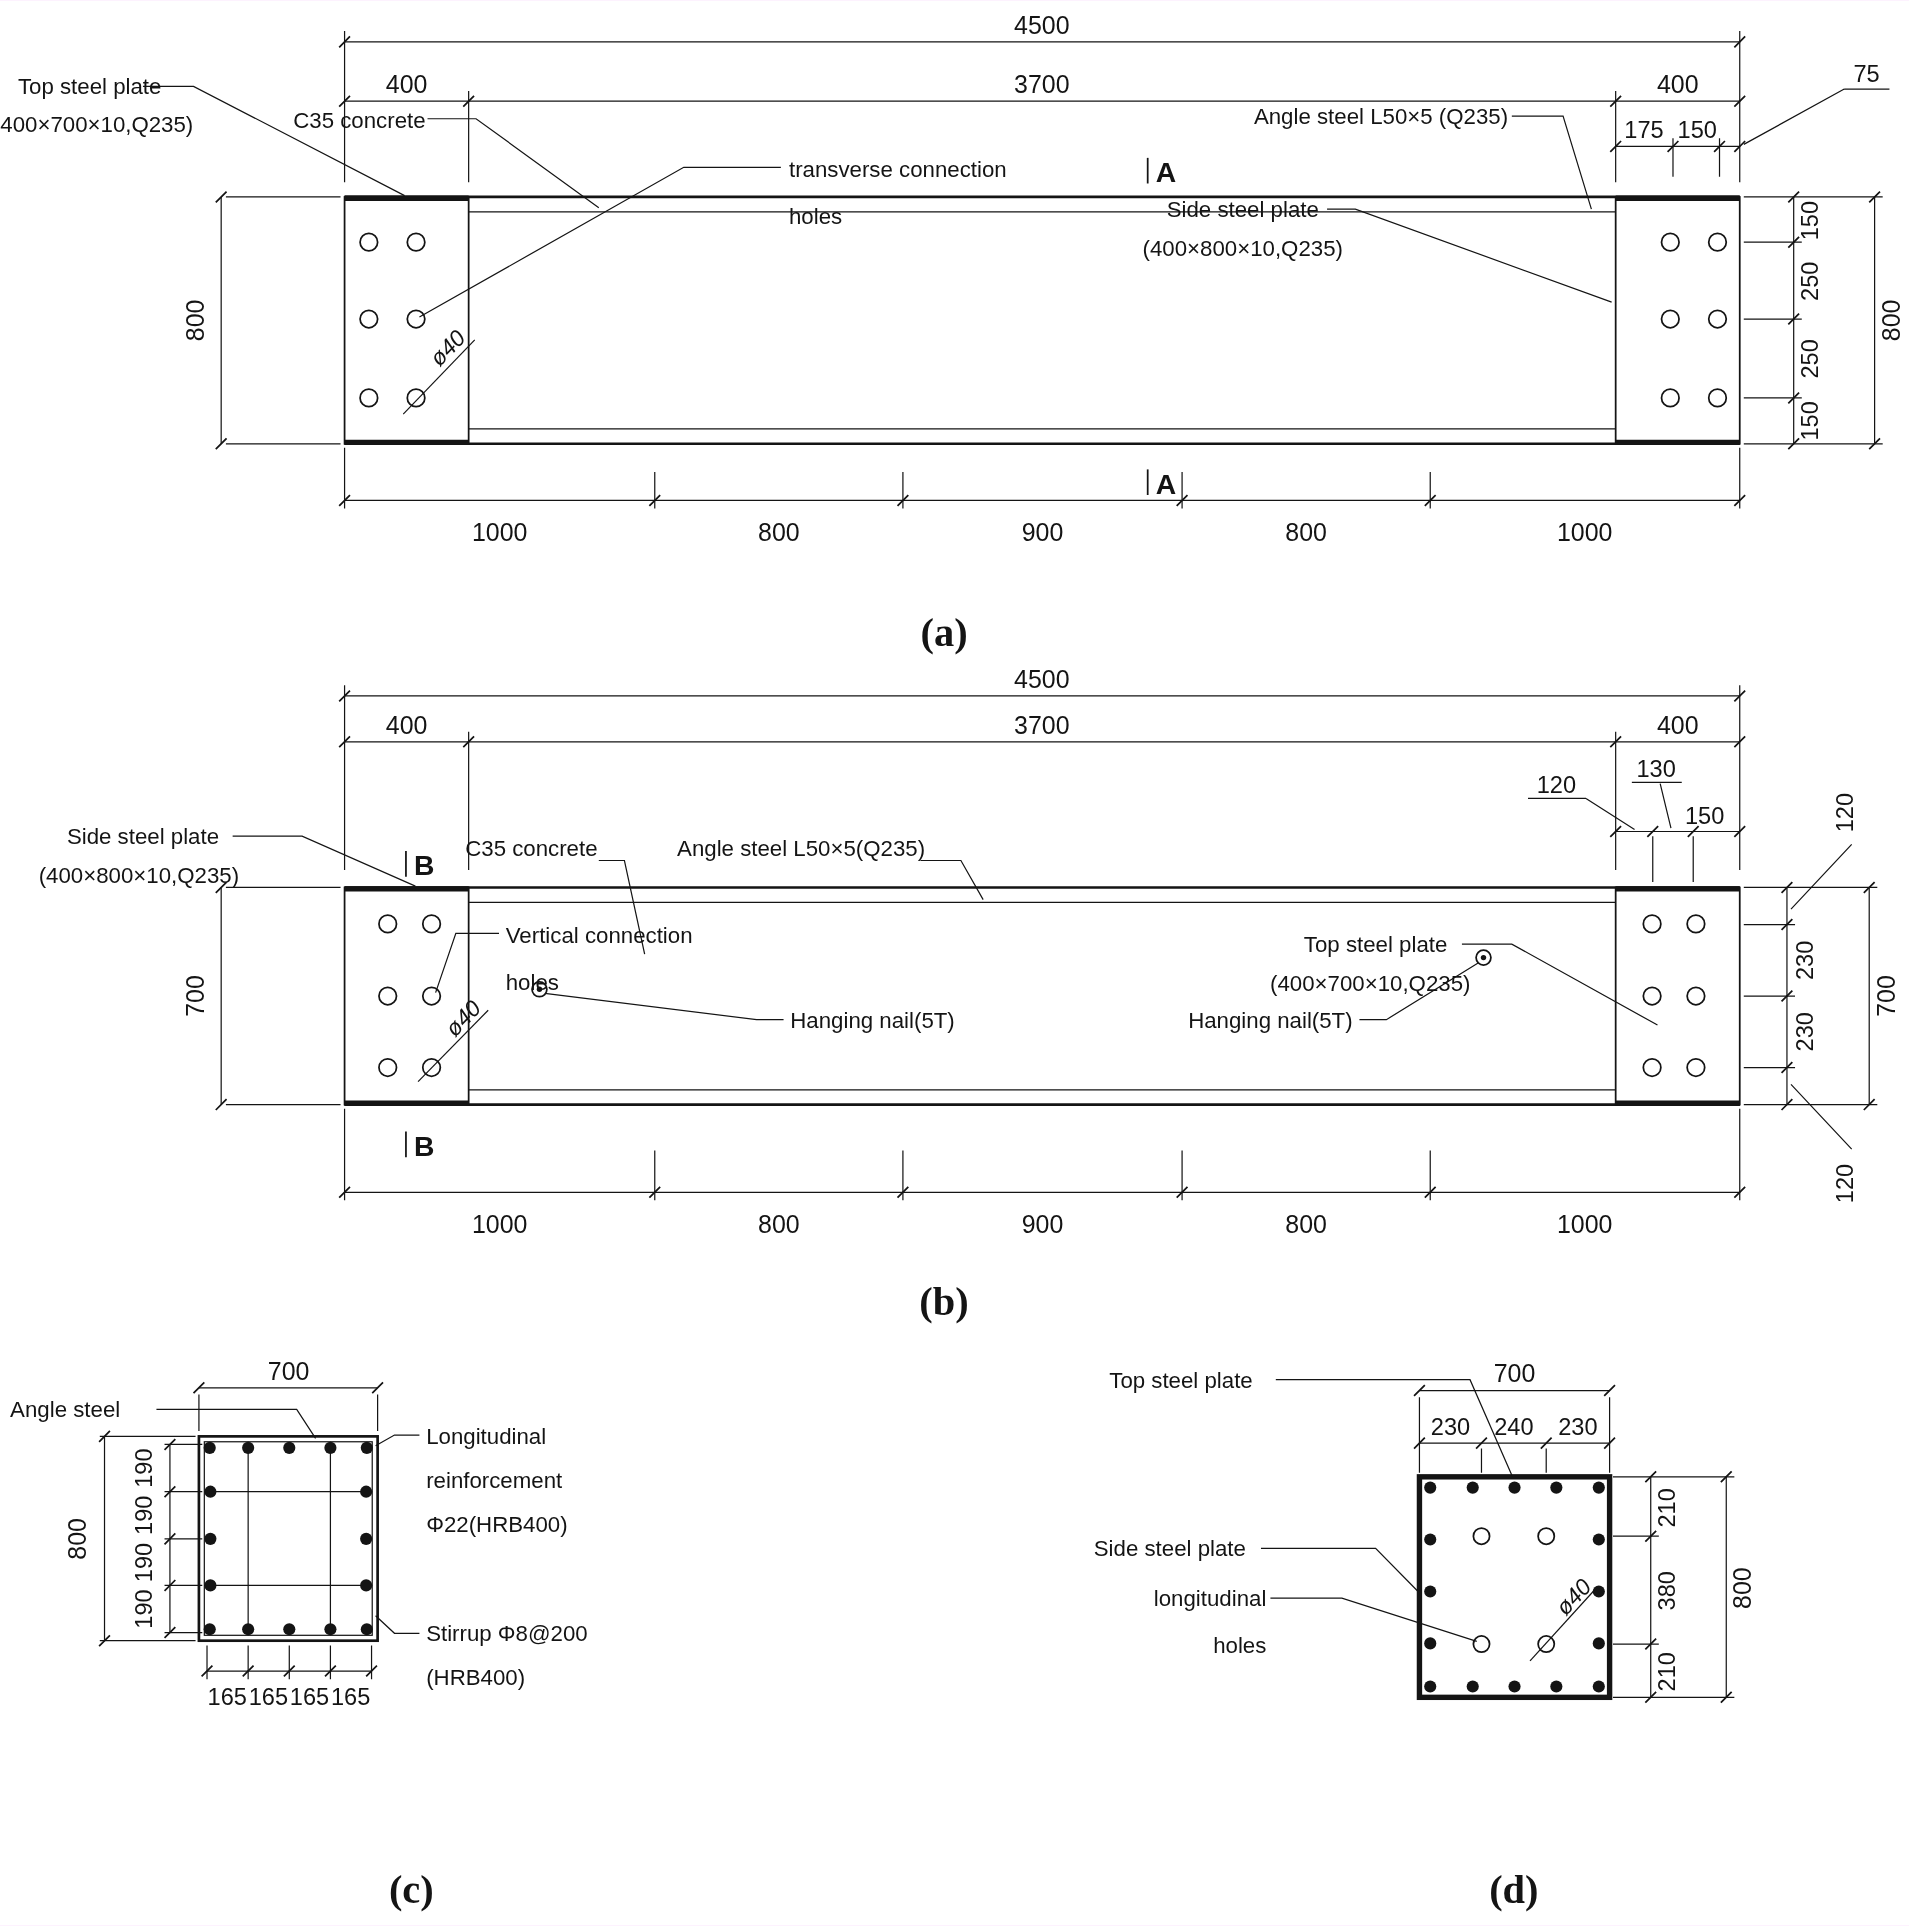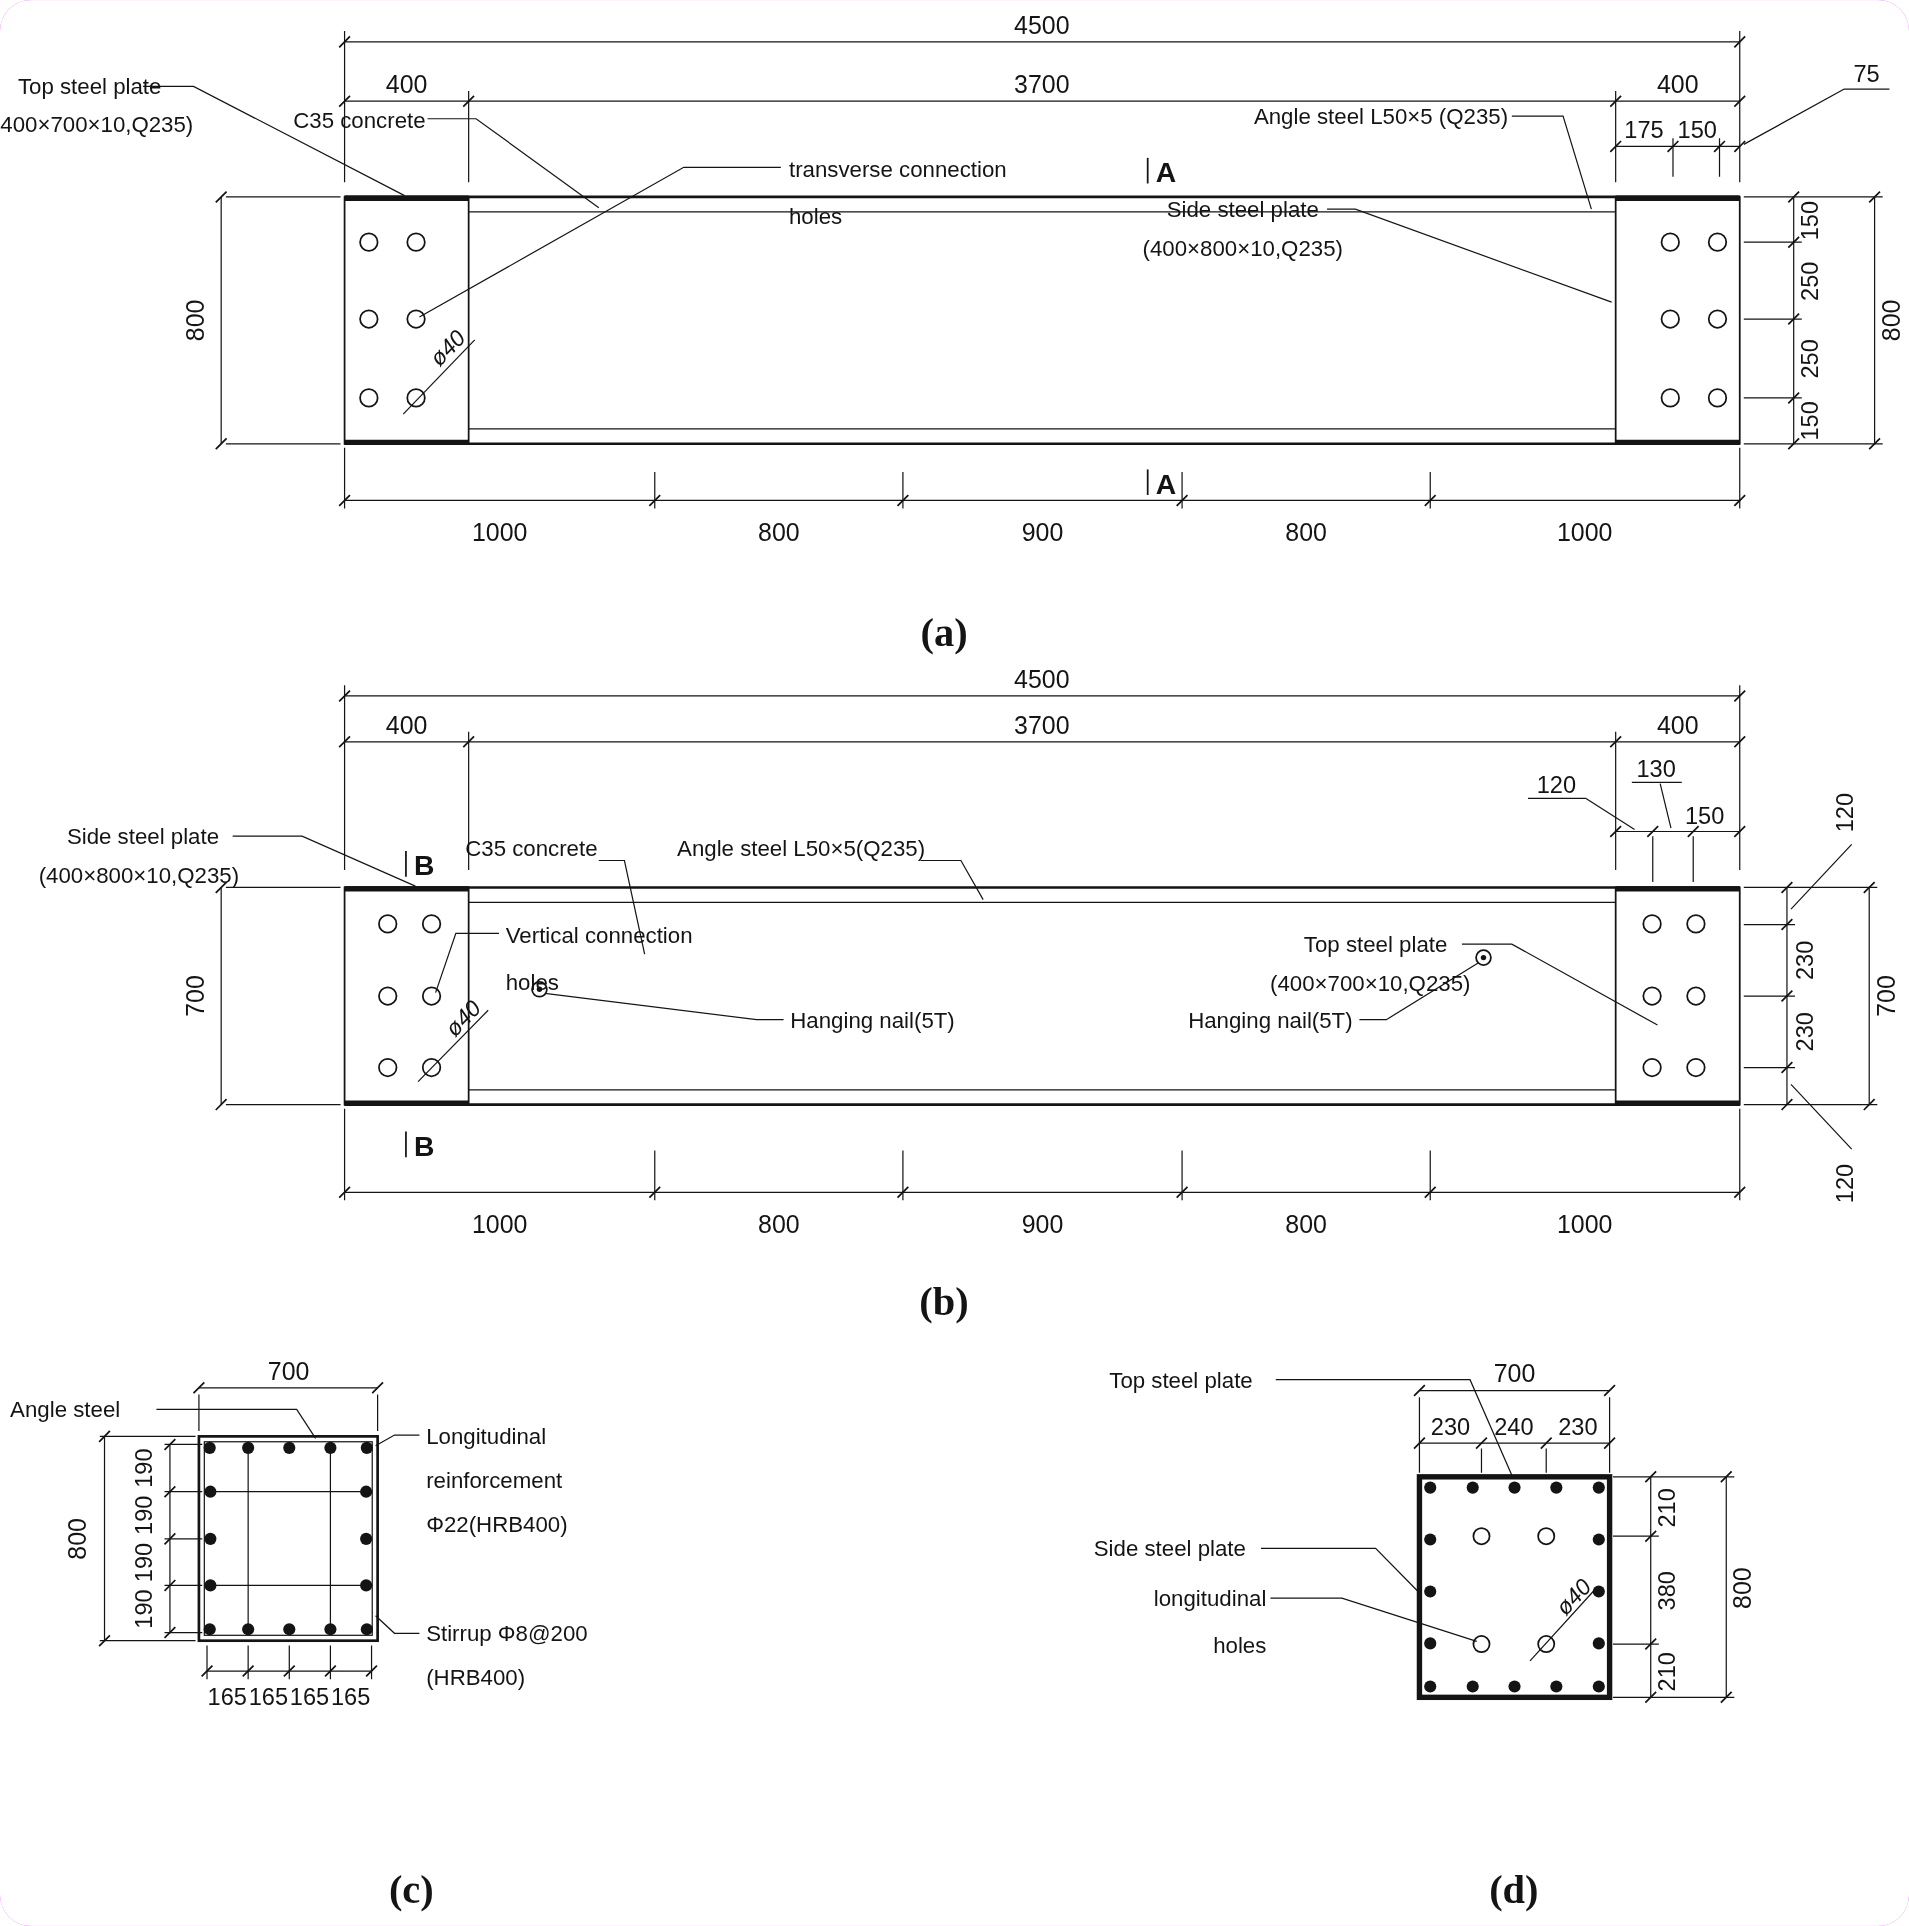--- a/index.html
+++ b/index.html
@@ -1,16 +1,16 @@
 <!DOCTYPE html>
 <html style="font-size:10.8px"><head>
 <meta charset="utf-8">
 <style>
   html,body{margin:0;padding:0;background:#ffffff;}
-  .sheet{position:relative;width:1909px;height:1926px;background:#d946ef;overflow:hidden;border-radius:31px;}
+  .sheet{position:relative;width:1909px;height:1926px;background:#d946ef;overflow:hidden;}
   svg{position:absolute;left:0;top:0;}
   svg text{font-family:"Liberation Sans","DejaVu Sans",sans-serif;fill:#141414;}
   .dim{font-size:37px;}
   .dimS{font-size:35px;}
   .lab{font-size:33px;}
   .sec{font-size:42px;font-weight:bold;}
   .cap{font-family:"Liberation Serif","DejaVu Serif",serif;font-size:60px;font-weight:bold;}
   .ph{font-size:34px;font-style:italic;}
   .s-heavy{stroke:#141414;stroke-width:8;fill:none;}
   .s-thick{stroke:#141414;stroke-width:4;fill:none;}

